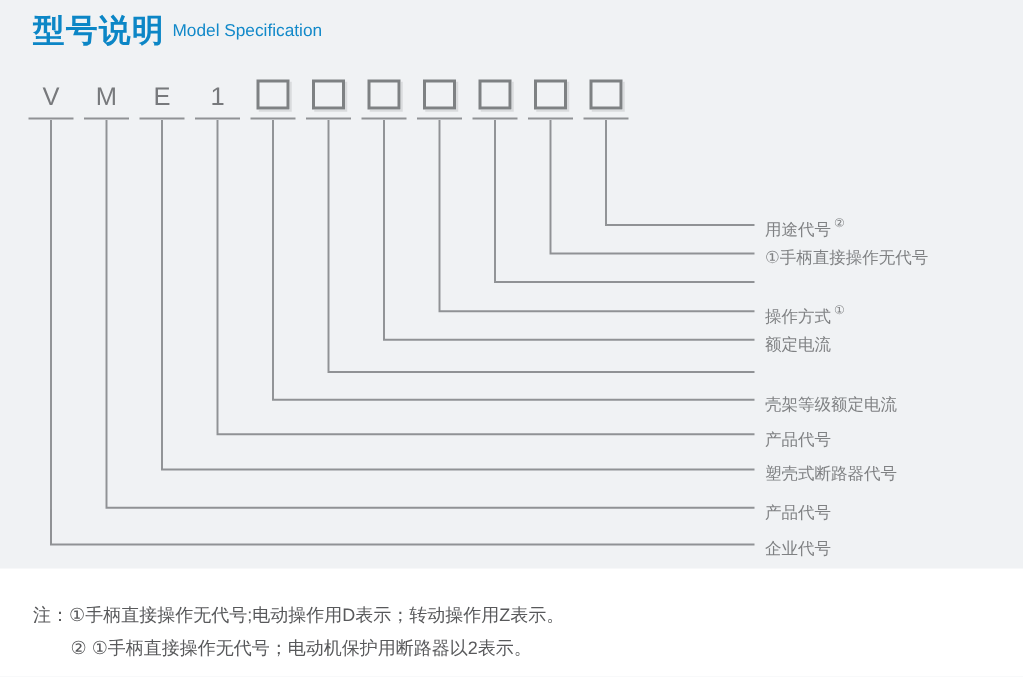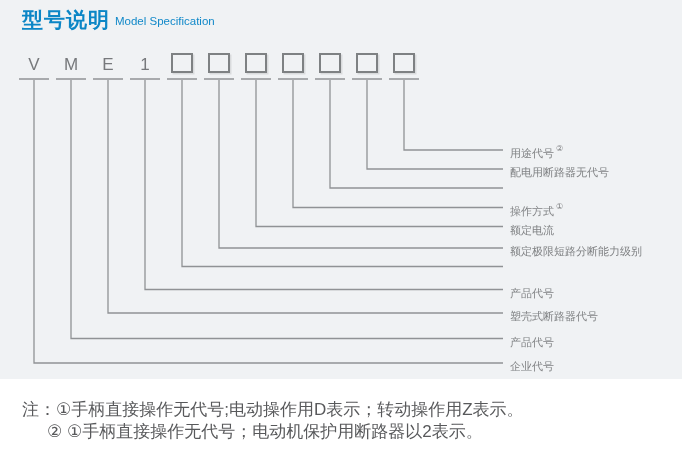--- a/index.html
+++ b/index.html
@@ -32,21 +32,21 @@
   }
   .spec-label{
     position:absolute;left:510px;height:15px;line-height:15px;
     font-size:11px;color:#7f8183;white-space:nowrap;text-align:center;
   }
   .spec-label sup{
     font-size:8px;margin-left:2px;position:relative;top:-1px;color:#7f8183;
   }
   .note{
     position:absolute;left:22px;top:399px;
-    font-size:17px;color:#58595b;line-height:22px;
+    font-size:12px;color:#58595b;line-height:22px;
   }
   .note .line2{padding-left:25px;}
 </style>
 </head>
 <body>
 
 <div class="panel">
 
   <div class="title-cn">型号说明</div>
   <div class="title-en">Model Specification</div>
@@ -74,24 +74,24 @@
 
   <div class="model-box" style="left:171px"></div>
   <div class="model-box" style="left:208px"></div>
   <div class="model-box" style="left:245px"></div>
   <div class="model-box" style="left:282px"></div>
   <div class="model-box" style="left:319px"></div>
   <div class="model-box" style="left:356px"></div>
   <div class="model-box" style="left:393px"></div>
 
   <div class="spec-label" style="top:142px"><span>用途代号</span><sup>②</sup></div>
-  <div class="spec-label" style="top:161px"><span>配电用断路器无代号</span><sup></sup></div>
+  <div class="spec-label" style="top:161px"><span>①手柄直接操作无代号</span><sup></sup></div>
   <div class="spec-label" style="top:200px"><span>操作方式</span><sup>①</sup></div>
   <div class="spec-label" style="top:219px"><span>额定电流</span><sup></sup></div>
-  <div class="spec-label" style="top:240px"><span>额定极限短路分断能力级别</span><sup></sup></div>
+  <div class="spec-label" style="top:259px"><span>壳架等级额定电流</span><sup></sup></div>
   <div class="spec-label" style="top:282px"><span>产品代号</span><sup></sup></div>
   <div class="spec-label" style="top:305px"><span>塑壳式断路器代号</span><sup></sup></div>
   <div class="spec-label" style="top:331px"><span>产品代号</span><sup></sup></div>
   <div class="spec-label" style="top:355px"><span>企业代号</span><sup></sup></div>
 
 </div>
 
 <div class="note">
   <div class="line1">注：①手柄直接操作无代号;电动操作用D表示；转动操作用Z表示。</div>
   <div class="line2">② ①手柄直接操作无代号；电动机保护用断路器以2表示。</div>

